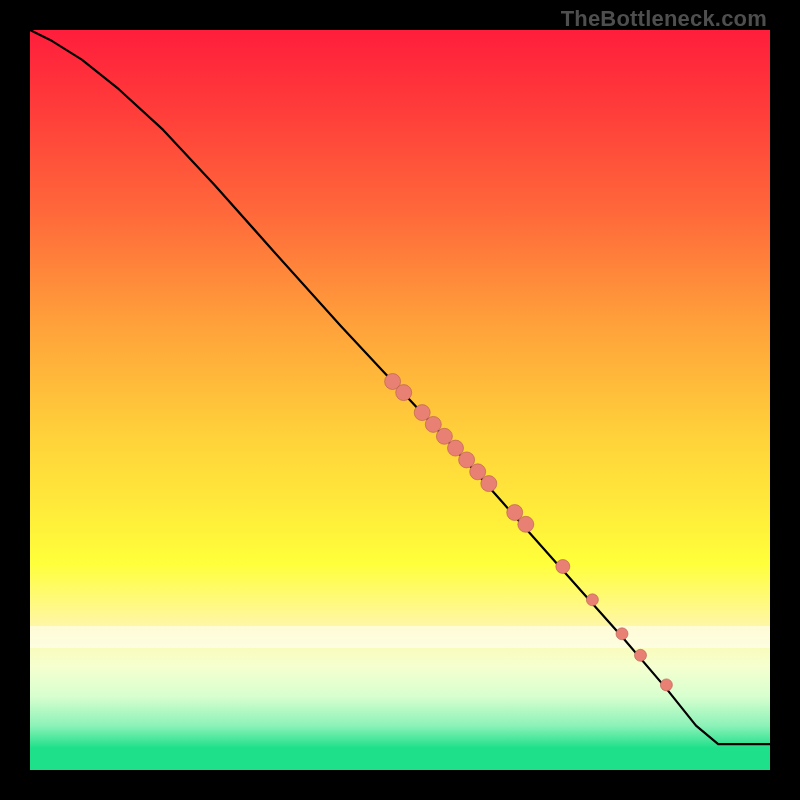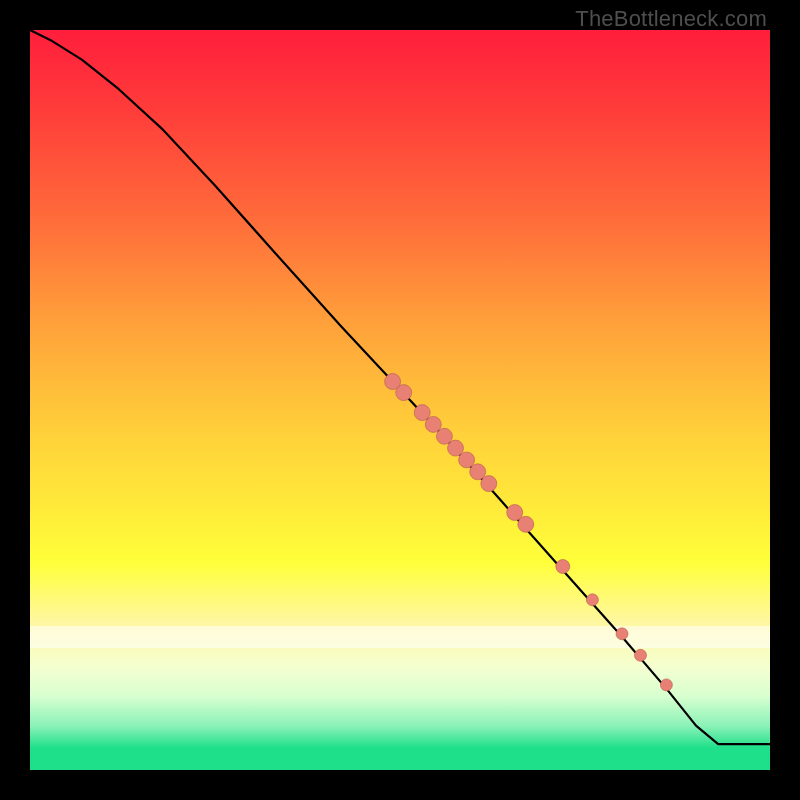--- a/index.html
+++ b/index.html
@@ -48,21 +48,21 @@
     top: 596px; 
     background: rgba(255,255,255,0.55);
     pointer-events: none;
   }
   .watermark {
     position: absolute;
     top: 6px;
     right: 33px;
     color: #4e4e4e;
     font-size: 22px;
-    font-weight: 400;
+    font-weight: 700;
     letter-spacing: 0.2px;
     user-select: none;
   }
   svg.curve {
     position: absolute;
     left: 0; top: 0;
     width: 740px;
     height: 740px;
     overflow: visible;
     pointer-events: none;

